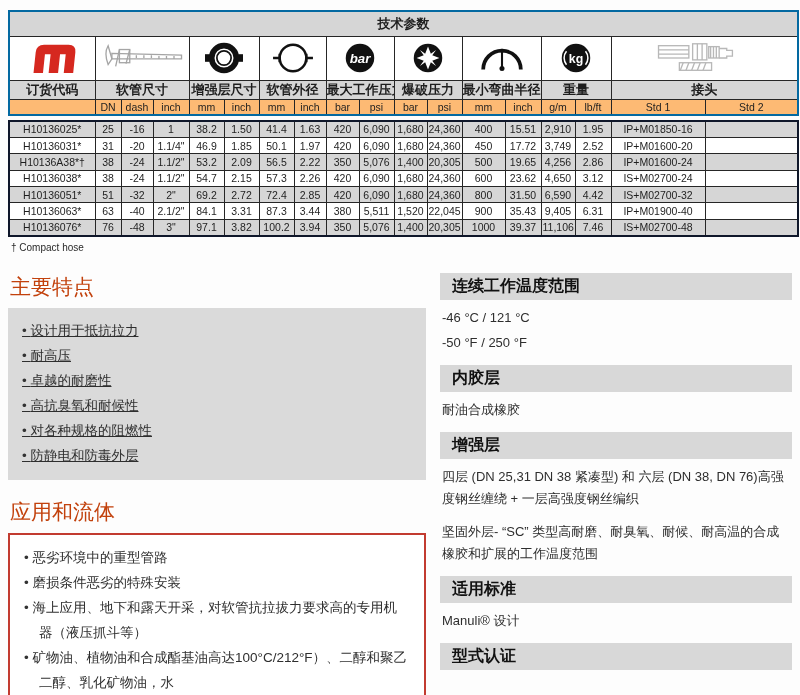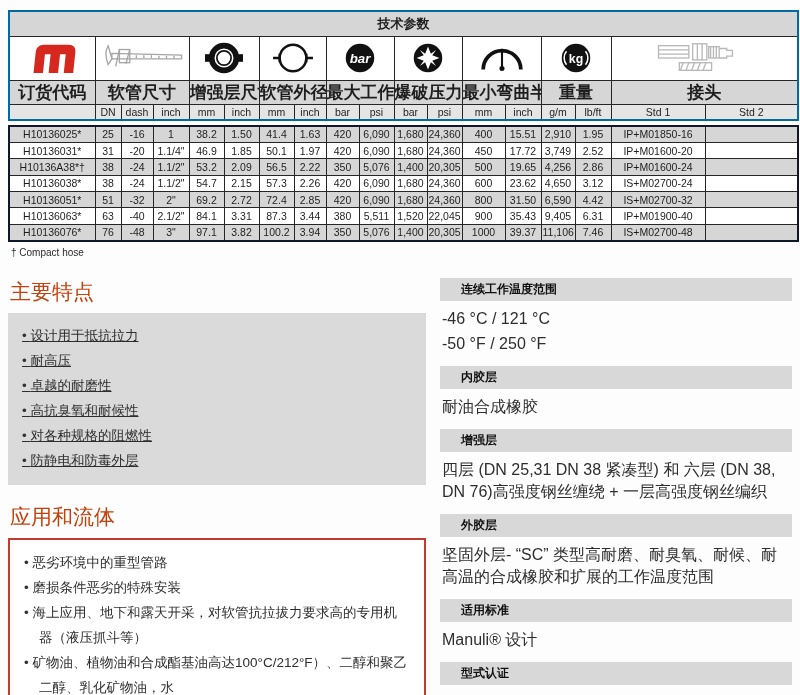--- a/index.html
+++ b/index.html
@@ -11,22 +11,22 @@
   }
   .page { padding:10px 8px 0 8px; }
 
   
   table { border-collapse:collapse; table-layout:fixed; width:784px; }
   table.head-tbl { border:2px solid #0369a1; }
   table.data-tbl { border:2px solid #0f172a; margin-top:4px; }
   td { border:1px solid #262626; text-align:center; vertical-align:middle; overflow:hidden; white-space:nowrap; }
   .title-row td { background:#d6d6d6; font-weight:bold; font-size:13px; height:25px; }
   .icon-row td { background:#fff; height:44px; }
-  .label-row td { background:#d6d6d6; font-weight:bold; font-size:17px; height:19px; }
-  .unit-row td { background:#e5e5e5; font-size:10.5px; height:16px; }
+  .label-row td { background:#d6d6d6; font-weight:bold; font-size:13px; height:19px; }
+  .unit-row td { background:#fdba74; font-size:10.5px; height:16px; }
   .data-tbl td { font-size:10.5px; height:16.4px; padding:0 1px; background:#fff; }
   .data-tbl tr.shade td { background:#d6d6d6; }
   .icn { display:block; margin:0 auto; }
 
   .footnote { font-size:10px; color:#2a2a2a; margin:5px 0 16px 3px; }
 
   
   .cols { display:flex; gap:14px; margin-top:20px; }
   .col-left { width:418px; flex:0 0 418px; }
   .col-right { flex:1; }
@@ -38,24 +38,24 @@
   ul.blist li {
     font-size:13.5px; color:#2e2e2e; line-height:25px;
     padding-left:15px; text-indent:-15px;
   }
   ul.blist li::before { content:"•  "; color:#333; }
   .features-box li { line-height:27px;text-decoration:underline; }
   .apps-gap { height:18px; }
 
   .spec-section { margin-bottom:11px; }
   .spec-head {
-    background:#d8d8d8; font-weight:bold; font-size:12px; color:#111;
-    padding:3px 21px; margin-bottom:7px;
+    background:#d8d8d8; font-weight:bold; font-size:16px; color:#111;
+    padding:3px 12px; margin-bottom:7px;
   }
-  .spec-body p { font-size:16px; color:#2e2e2e; line-height:22px; margin:0 2px 3px 2px; }
+  .spec-body p { font-size:13px; color:#2e2e2e; line-height:22px; margin:0 2px 3px 2px; }
 </style>
 </head>
 <body>
 
 <div class="page">
 
   <table class="head-tbl">
     <colgroup>
       <col style="width:86px">
         <col style="width:26px">
@@ -395,21 +395,20 @@
               <p>耐油合成橡胶</p>
             </div>
           </div>
           <div class="spec-section">
             <div class="spec-head">增强层</div>
             <div class="spec-body">
               <p>四层 (DN 25,31 DN 38 紧凑型) 和 六层 (DN 38, DN 76)高强度钢丝缠绕 + 一层高强度钢丝编织</p>
             </div>
           </div>
           <div class="spec-section">
-            <div class="spec-head">外胶层</div>
             <div class="spec-body">
               <p>坚固外层- “SC” 类型高耐磨、耐臭氧、耐候、耐高温的合成橡胶和扩展的工作温度范围</p>
             </div>
           </div>
           <div class="spec-section">
             <div class="spec-head">适用标准</div>
             <div class="spec-body">
               <p>Manuli® 设计</p>
             </div>
           </div>

